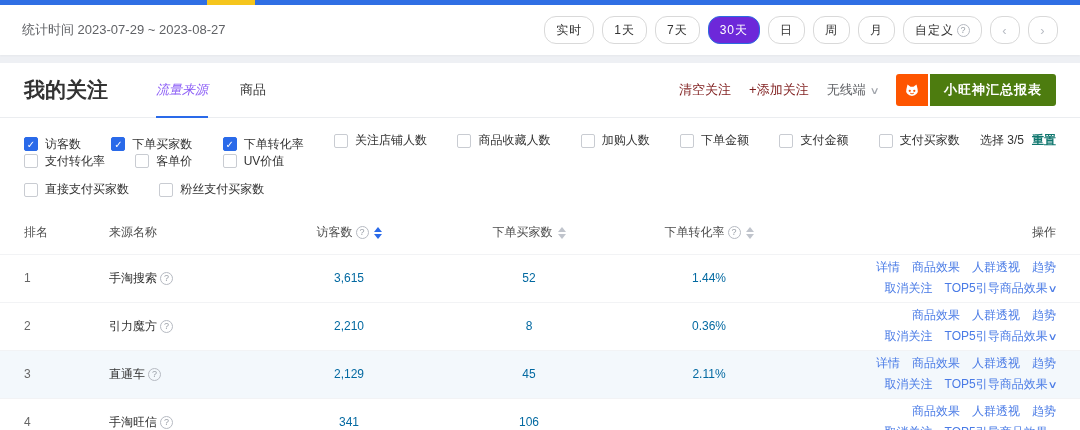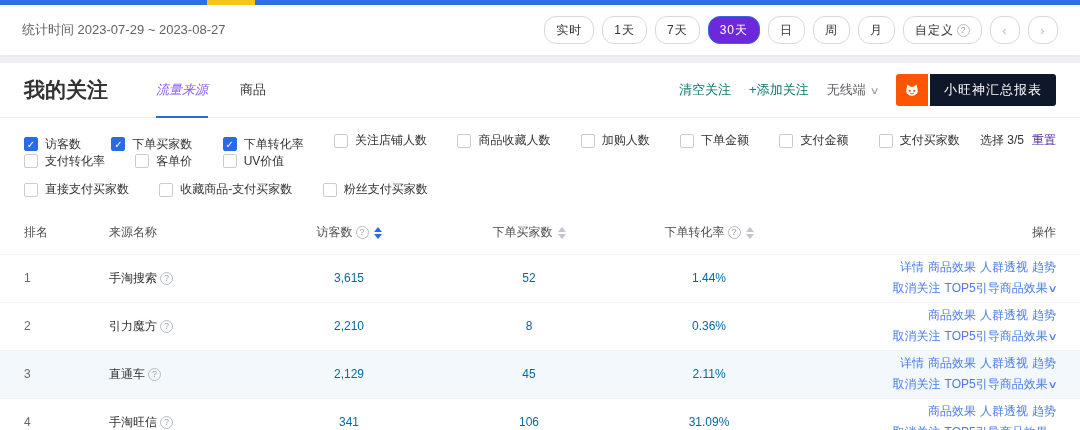--- a/index.html
+++ b/index.html
@@ -22,54 +22,54 @@
   .gap { height:8px; }
 
   
   .card { background:#fff; height:367px; position:relative; }
   .card-header { display:flex; align-items:center; height:55px; padding:0 24px; border-bottom:1px solid #ebedf0; position:relative; }
   .card-title { font-size:21px; font-weight:bold; color:#333; margin-right:48px; }
   .tab { position:relative; height:55px; display:flex; align-items:center; margin-right:32px; font-size:13px; color:#333; cursor:pointer; }
   .tab.active { color:#8b5cf6;font-style:italic; }
   .tab.active::after { content:""; position:absolute; left:0; right:0; bottom:0; height:2px; background:#2a6ae9; }
   .header-right { margin-left:auto; display:flex; align-items:center; }
-  .hlink { color:#0f766e; font-size:13px; margin-left:18px; cursor:pointer; }
+  .hlink { color:#7f1d1d; font-size:13px; margin-left:18px; cursor:pointer; }
   .terminal { color:#606266; font-size:13px; margin-left:18px; display:flex; align-items:center; cursor:pointer; }
   .chev { color:#a0a4ab; font-size:10px; margin-left:5px; transform:scaleX(1.4); display:inline-block; }
   .wang-btn { display:flex; align-items:center; margin-left:18px; cursor:pointer; }
   .wang-icon-box { width:32px; height:32px; background:#fe5500; border-radius:3px 0 0 3px; display:flex; align-items:center; justify-content:center; margin-right:2px; }
-  .wang-label { height:32px; background:#0f172a; border-radius:0 3px 3px 0; color:#fff; font-size:13px; font-weight:normal; display:flex; align-items:center; padding:0 14px; letter-spacing:1px; }
+  .wang-label { height:32px; background:#4d7c0f; border-radius:0 3px 3px 0; color:#fff; font-size:13px; font-weight:bold; display:flex; align-items:center; padding:0 14px; letter-spacing:1px; }
 
   
   .metrics { padding:14px 24px 0; position:relative; }
   .metrics.second { padding:10px 24px 6px; }
   .cb { display:inline-flex; align-items:center; margin-right:27px; cursor:pointer; color:#333; }
   .cb .box { width:14px; height:14px; border:1px solid #c9ccd2; border-radius:2px; background:#fff; margin-right:7px; display:inline-flex; align-items:center; justify-content:center; font-size:10px; color:transparent; flex:none; }
   .cb.checked .box { background:#2a6ae9; border-color:#2a6ae9; color:#fff; }
   .selection { position:absolute; right:24px; top:14px; color:#333; }
-  .reset { color:#4c1d95; margin-left:8px; cursor:pointer; }
+  .reset { color:#0f766e; margin-left:8px; cursor:pointer;font-weight:bold; }
 
   
   .thead { display:flex; align-items:center; height:42px; padding:0 24px; color:#4d4d4d; margin-top:6px; }
   .trow { display:flex; align-items:center; height:48px; padding:0 24px; border-top:1px solid #f2f3f5; }
   .trow.highlight { background:#f3f8fc; }
   .col-rank { width:85px; }
   .col-source { width:150px; display:flex; align-items:center; }
   .col-num { width:180px; text-align:center; display:flex; align-items:center; justify-content:center; }
   .col-actions { flex:1; text-align:right; }
   .sorter { display:inline-flex; flex-direction:column; margin-left:5px; }
   .sorter i { width:0; height:0; border-left:4px solid transparent; border-right:4px solid transparent; display:block; }
   .sorter .up { border-bottom:5px solid #c0c4cc; margin-bottom:2px; }
   .sorter .down { border-top:5px solid #c0c4cc; }
   .sorter.active .up { border-bottom-color:#2a6ae9; }
   .sorter.active .down { border-top-color:#2a6ae9; }
   .rank-cell { color:#666; }
   .num-cell { color:#0369a1; }
   .actions { line-height:21px; }
-  .alink { color:#4a7be6; margin-left:4px; cursor:pointer; white-space:nowrap; }
+  .alink { color:#4a7be6; margin-left:12px; cursor:pointer; white-space:nowrap; }
   .alink .chev { color:#4a7be6; margin-left:1px; }
 </style>
 </head>
 <body>
 
 <div class="topstrip">
   <div class="indicator"></div>
 </div>
 
 <div class="timebar">
@@ -170,24 +170,20 @@
       </label>
     <span class="selection"><span>选择 3/5</span><span class="reset">重置</span></span>
   </div>
   <div class="metrics second">
     <label class="cb">
         <span class="box"></span>
         <span>直接支付买家数</span>
       </label>
     <label class="cb">
         <span class="box"></span>
-        <span>收藏商品-支付买家数</span>
-      </label>
-    <label class="cb">
-        <span class="box"></span>
         <span>粉丝支付买家数</span>
       </label>
   </div>
 
   <div class="thead">
     <div class="col-rank">排名</div>
     <div class="col-source">来源名称</div>
     <div class="col-num">
         <span>访客数</span>
         <span class="qmark">?</span>
@@ -272,21 +268,20 @@
   </div>
 
   <div class="trow">
     <div class="col-rank rank-cell">4</div>
     <div class="col-source">
         <span>手淘旺信</span>
         <span class="qmark">?</span>
       </div>
     <div class="col-num num-cell">341</div>
     <div class="col-num num-cell">106</div>
-    <div class="col-num num-cell">31.09%</div>
     <div class="col-actions actions">
       <div>
         <span class="alink">商品效果</span><span class="alink">人群透视</span><span class="alink">趋势</span>
       </div>
       <div>
         <span class="alink">取消关注</span><span class="alink"><span>TOP5引导商品效果</span><span class="chev">∨</span></span>
       </div>
     </div>
   </div>
 </div>

